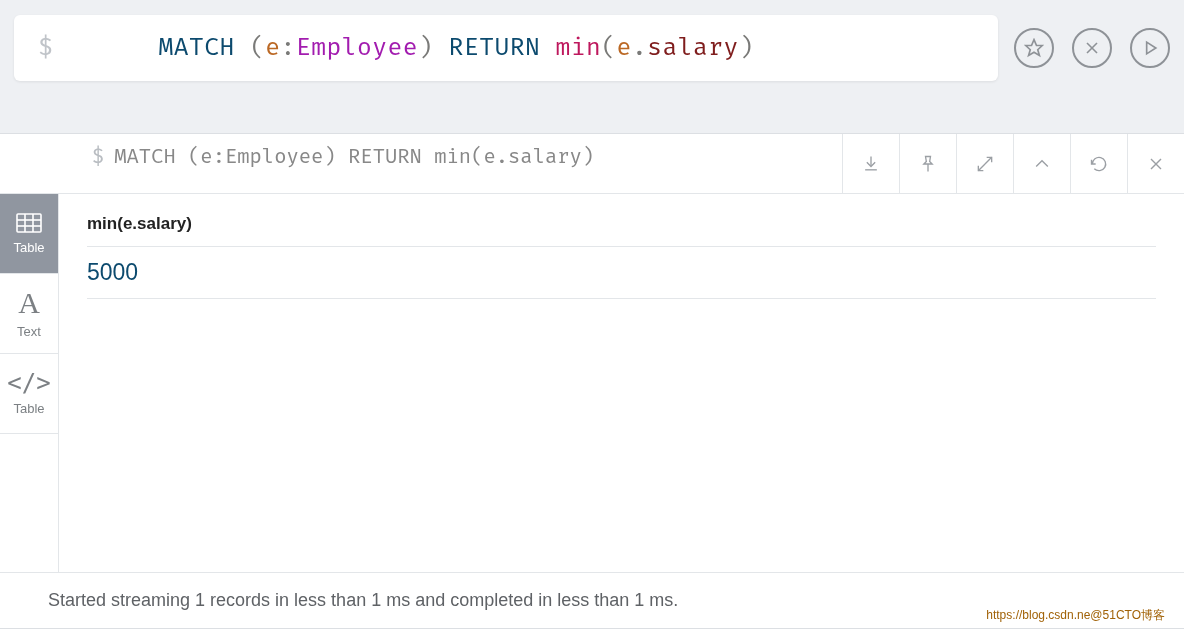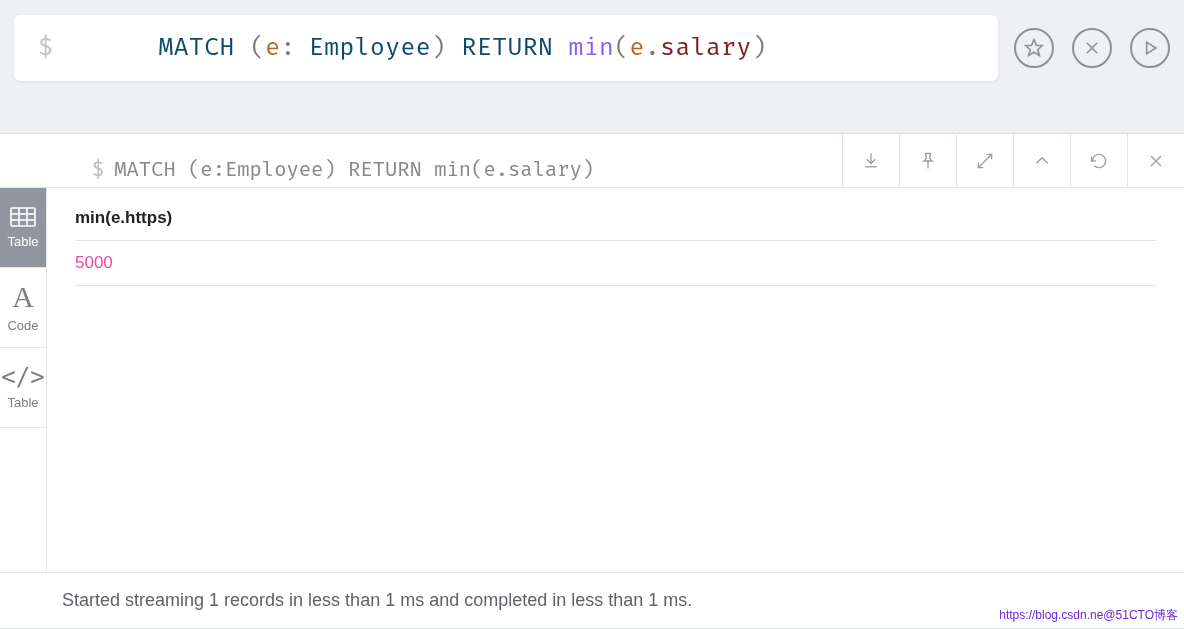--- a/index.html
+++ b/index.html
@@ -39,22 +39,22 @@
   }
   .query-text {
     font-family: "Fira Code","Consolas","Menlo",monospace;
     font-size: 24px;
     letter-spacing: 0.5px;
     white-space: pre;
   }
   .tok-kw   { color: #0c4a6e; }
   .tok-par  { color: #7a7a78; }
   .tok-var  { color: #bb6824; }
-  .tok-lbl  { color: #0c4a6e; margin-left: 13px; }
-  .tok-fn   { color: #8b5cf6; }
+  .tok-lbl  { color: #a21caf; }
+  .tok-fn   { color: #be185d; }
   .tok-prop { color: #7f1d1d; }
   .tok-punc { color: #7a7a78; }
 
   .top-actions { display: flex; gap: 18px; align-items: center; }
   .round-btn {
     width: 40px; height: 40px;
     border: 2px solid #8e9297;
     border-radius: 50%;
     display: flex; align-items: center; justify-content: center;
     color: #8e9297;
@@ -69,22 +69,22 @@
   .result-frame {
     background: #fff;
     border-top: 1px solid #dcdfe3;
     border-bottom: 1px solid #dcdfe3;
     height: 496px;
     display: flex;
     flex-direction: column;
   }
   .result-header {
     display: flex;
-    align-items: flex-start;
-    height: 54px;
+    align-items: flex-end;
+    height: 60px;
     border-bottom: 1px solid #e3e6e9;
   }
   .result-query {
     flex: 1;
     font-family: "Fira Code","Consolas","Menlo",monospace;
     font-size: 20px;
     color: #888;
     padding-left: 18px;
     white-space: pre;
   }
@@ -100,21 +100,21 @@
   .tool-btn svg { width: 20px; height: 20px; stroke: #9b9fa4; fill: none; stroke-width: 1.6; }
 
   .result-body {
     flex: 1;
     display: flex;
     min-height: 0;
   }
 
   
   .side-tabs {
-    width: 47px;
+    width: 59px;
     border-right: 1px solid #e3e6e9;
     display: flex;
     flex-direction: column;
   }
   .side-tab {
     height: 80px;
     display: flex;
     flex-direction: column;
     align-items: center;
     justify-content: center;
@@ -145,43 +145,43 @@
   .tbl { width: 100%; border-collapse: collapse; margin-top: 6px; }
   .tbl th {
     text-align: left;
     font-weight: 700;
     font-size: 17px;
     color: #222;
     padding: 14px 0 12px 0;
     border-bottom: 1px solid #e3e6e9;
   }
   .tbl td {
-    font-size: 17px;
-    color: #ec4899;
+    font-size: 23px;
+    color: #0c4a6e;
     padding: 12px 0 12px 0;
     border-bottom: 1px solid #e3e6e9;
   }
   .table-spacer { flex: 1; }
 
   .result-footer {
     border-top: 1px solid #e3e6e9;
     height: 56px;
     display: flex;
     align-items: center;
-    padding-left: 62px;
+    padding-left: 48px;
     font-size: 18px;
     color: #5f6266;
     position: relative;
   }
   .watermark {
     position: absolute;
-    right: 6px;
+    right: 19px;
     bottom: 4px;
     font-size: 12px;
-    color: #6d28d9;
+    color: #a16207;
   }
 </style>
 </head>
 <body>
 
 <div class="editor-bar">
   <div class="editor-input">
     <span class="prompt-symbol">$</span>
     <span class="query-text">
       <span class="tok-kw">MATCH</span> <span class="tok-par">(</span><span class="tok-var">e</span><span class="tok-punc">:</span><span class="tok-lbl">Employee</span><span class="tok-par">)</span> <span class="tok-kw">RETURN</span> <span class="tok-fn">min</span><span class="tok-par">(</span><span class="tok-var">e</span><span class="tok-punc">.</span><span class="tok-prop">salary</span><span class="tok-par">)</span>
@@ -265,33 +265,33 @@
           <rect x="1" y="1" width="24" height="18" rx="1"></rect>
           <line x1="1" y1="7" x2="25" y2="7"></line>
             <line x1="1" y1="13" x2="25" y2="13"></line>
           <line x1="9" y1="1" x2="9" y2="19"></line>
             <line x1="17" y1="1" x2="17" y2="19"></line>
         </svg>
         <span>Table</span>
       </div>
       <div class="side-tab">
         <span class="text-A">A</span>
-        <span>Code</span>
+        <span>Text</span>
       </div>
       <div class="side-tab">
         <span class="code-glyph">&lt;/&gt;</span>
         <span>Table</span>
       </div>
     </div>
 
     <div class="table-area">
       <table class="tbl">
         <thead>
           <tr>
-              <th>min(e.https)</th>
+              <th>min(e.salary)</th>
             </tr>
         </thead>
         <tbody>
           <tr>
             <td>5000</td>
           </tr>
         </tbody>
       </table>
       <div class="table-spacer"></div>
     </div>

